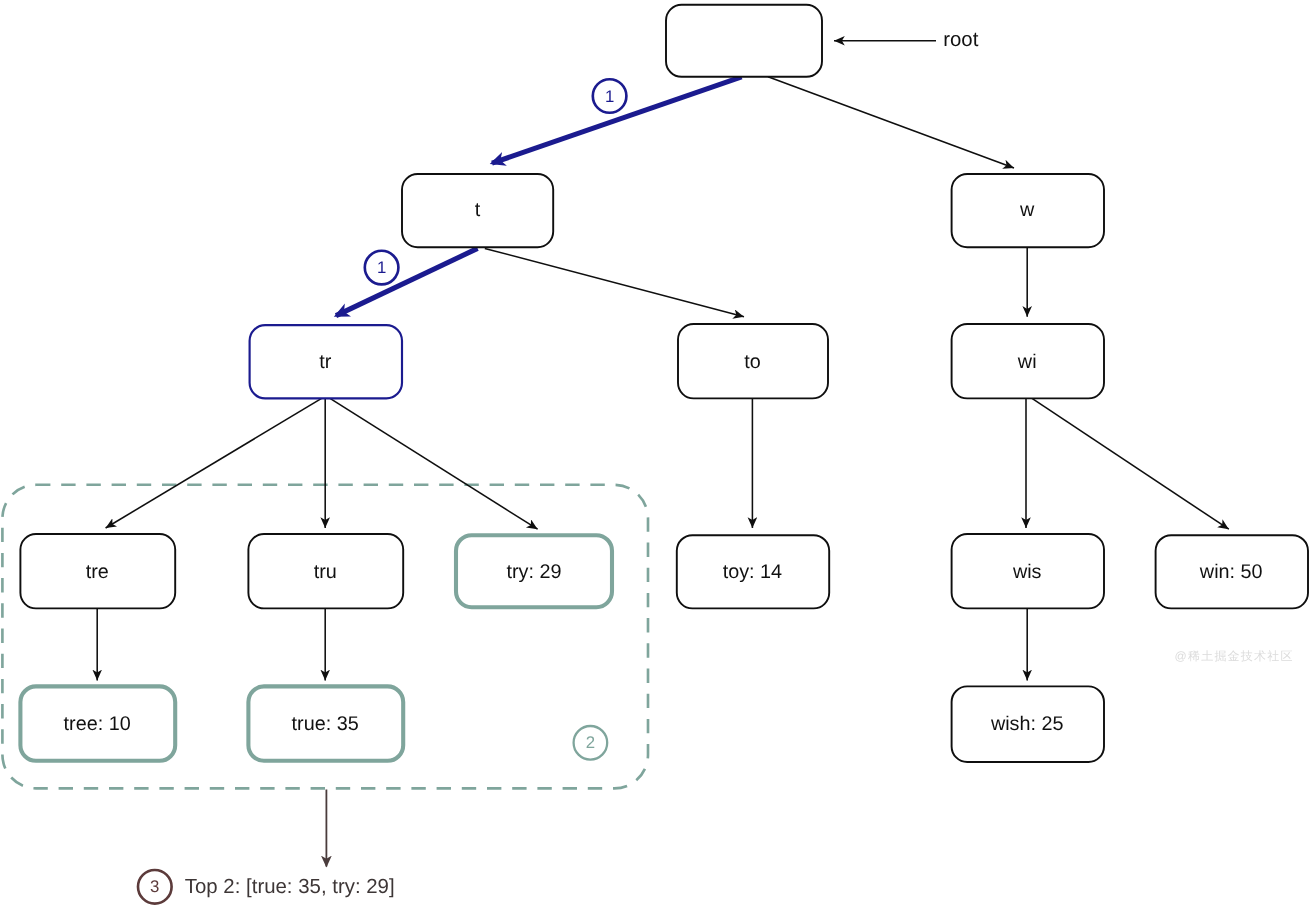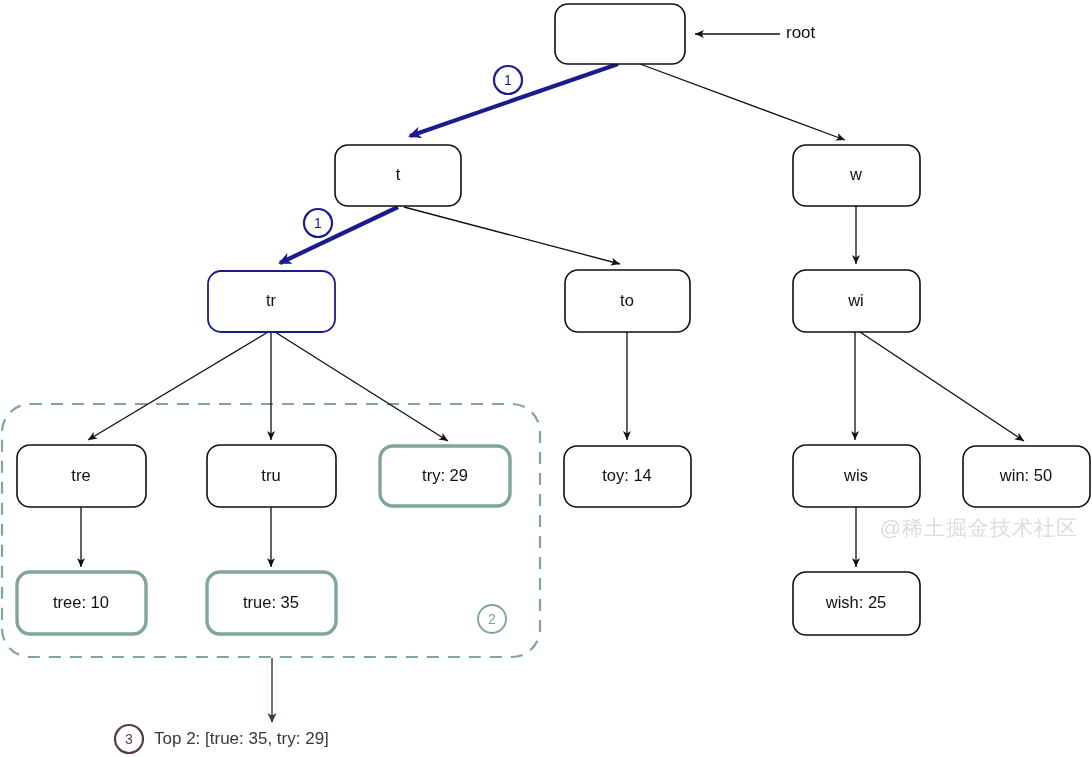--- a/index.html
+++ b/index.html
@@ -89,24 +89,24 @@
   }
   .root-label {
     fill: #111111;
     font-family: "Liberation Sans", sans-serif;
     font-size: 17px;
     dominant-baseline: middle;
   }
   .watermark {
     position: absolute;
     right: 14px;
-    bottom: 28px;
+    bottom: 16px;
     color: #dcdcdc;
     font-family: "Liberation Sans", sans-serif;
-    font-size: 21px;
+    font-size: 10px;
     letter-spacing: 1px;
     user-select: none;
   }
 </style>
 </head>
 <body>
 
 <div id="diagram-root">
   <svg class="canvas" viewBox="0 0 1092 757">
     <defs>

